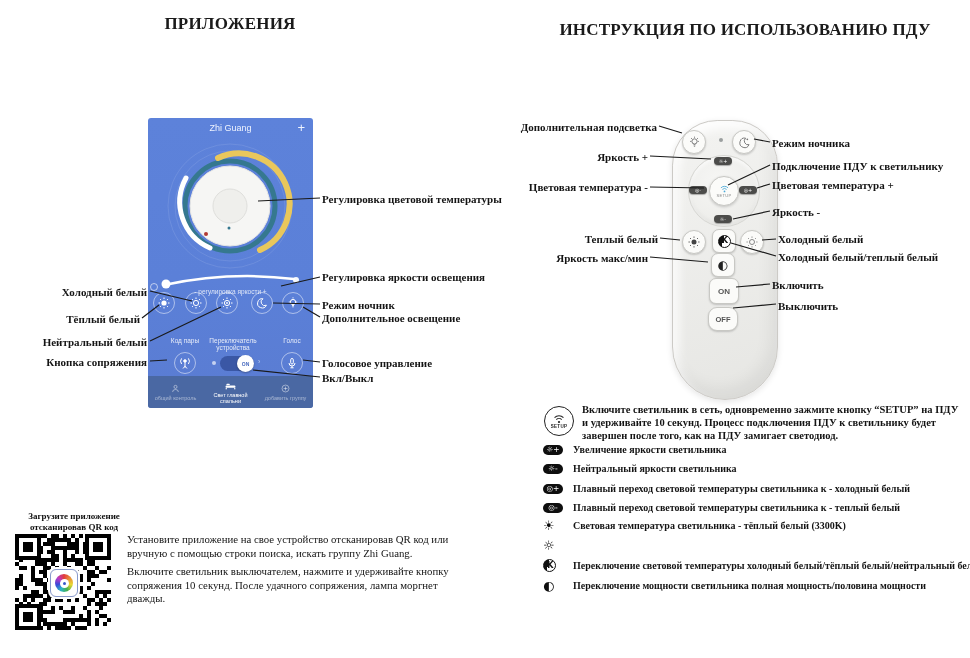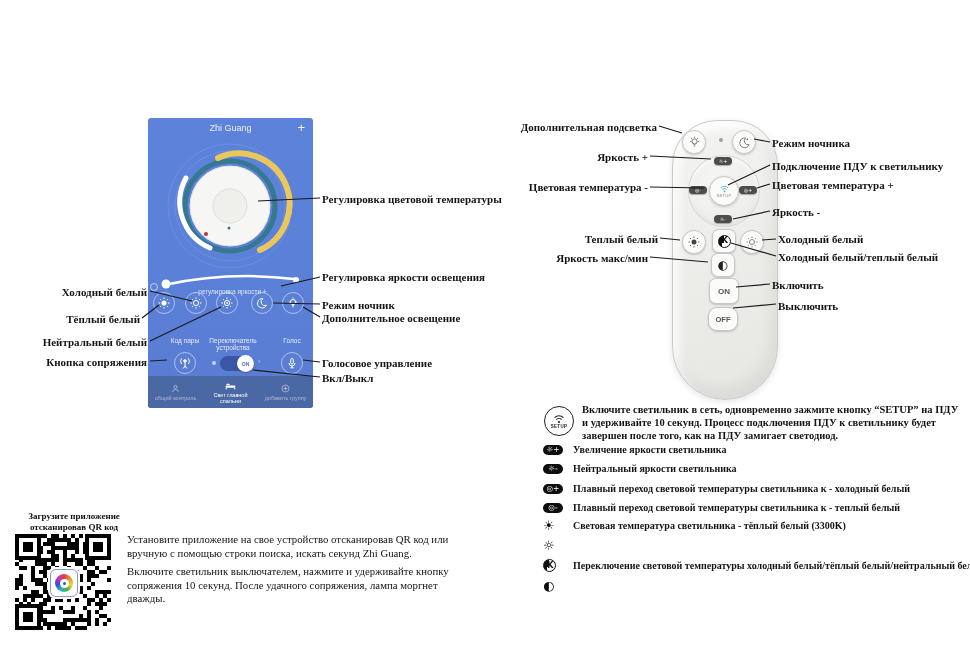--- a/index.html
+++ b/index.html
@@ -53,21 +53,23 @@
   .appic-ring{width:18px;height:18px;border-radius:50%;background:conic-gradient(#e23b3b,#e8903a,#ead832,#46b04a,#2db5c8,#3948d8,#b93ac6,#e23b3b);display:flex;align-items:center;justify-content:center;}
   .appic-ring>div{width:9px;height:9px;border-radius:50%;background:#fff;display:flex;align-items:center;justify-content:center;}
   .appic-ring>div>div{width:3px;height:3px;border-radius:50%;background:#3558c9;}
 </style>
 </head>
 <body>
 
 <div class="canvas">
 
   <div class="title" style="left:35px;top:12px;width:390px;">
-  </div>
+    <div>ПРИЛОЖЕНИЯ</div>
+  </div>
+  <div class="title" style="left:535px;top:18px;width:420px;">ИНСТРУКЦИЯ ПО ИСПОЛЬЗОВАНИЮ ПДУ</div>
 
   <div class="phone">
     <div class="ph-header">
       <span class="ph-title">Zhi Guang</span>
       <span class="ph-plus">+</span>
     </div>
 
     <svg class="abs" style="left:0;top:20px;" width="165" height="132" viewBox="0 0 165 132">
       <circle cx="82" cy="68" r="62" fill="none" stroke="rgba(255,255,255,0.10)" stroke-width="1"></circle>
       <circle cx="82" cy="68" r="55" fill="none" stroke="rgba(255,255,255,0.10)" stroke-width="1"></circle>
@@ -386,20 +388,21 @@
         <span class="kcirc">
           <span>K</span>
         </span>
       </span>
     <span class="legend-tx">Переключение световой температуры холодный белый/тёплый белый/нейтральный белый</span>
   </div>
   <div class="legend-row" style="left:543px;top:579px;">
     <span class="legend-ic">
         <span class="sun-big">◐</span>
       </span>
+    <span class="legend-tx">Переключение мощности светильника полная мощность/половина мощности</span>
   </div>
 
   <div class="qr-caption">
     <div>Загрузите приложение</div>
     <div>отсканировав QR код</div>
   </div>
   <div class="qr">
       <div style="background: rgb(0, 0, 0);"></div>
       <div style="background: rgb(0, 0, 0);"></div>
       <div style="background: rgb(255, 255, 255);"></div>
@@ -987,16 +990,16 @@
       <div></div>
     </div>
   <div class="appic">
       <div class="appic-ring">
         <div>
           <div></div>
         </div>
       </div>
     </div>
 
-  <div class="para" style="left:127px;top:533px;width:338px;">Установите приложение на свое устройство отсканировав QR код или вручную с помощью строки поиска, искать секунд Zhi Guang.</div>
+  <div class="para" style="left:127px;top:533px;width:338px;">Установите приложение на свое устройство отсканировав QR код или вручную с помощью строки поиска, искать группу Zhi Guang.</div>
   <div class="para" style="left:127px;top:565px;width:340px;">Включите светильник выключателем, нажмите и удерживайте кнопку сопряжения 10 секунд. После удачного сопряжения, лампа моргнет дважды.</div>
 
 </div>
 
 </body></html>

